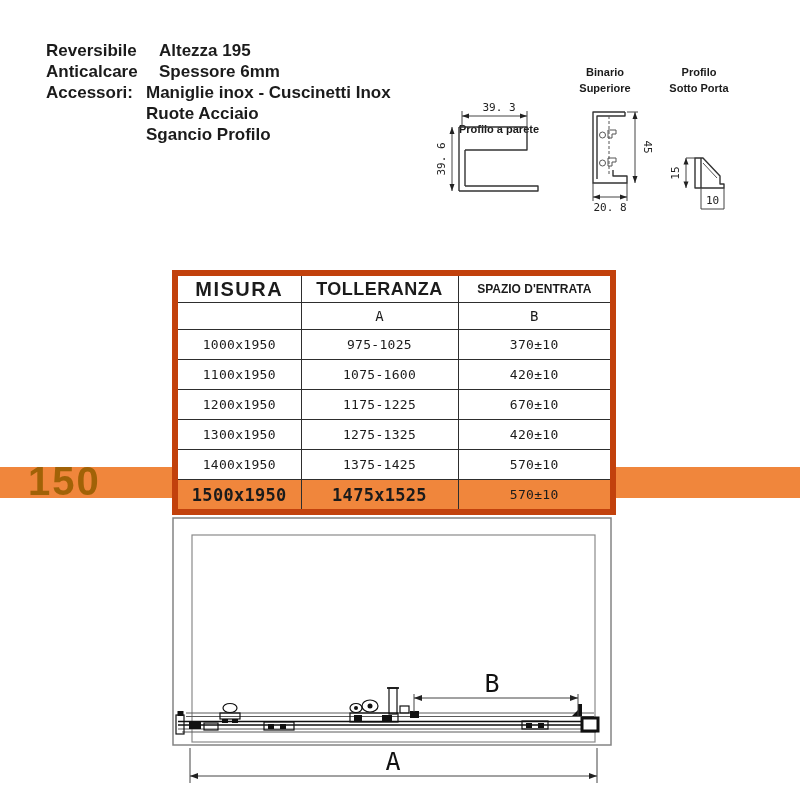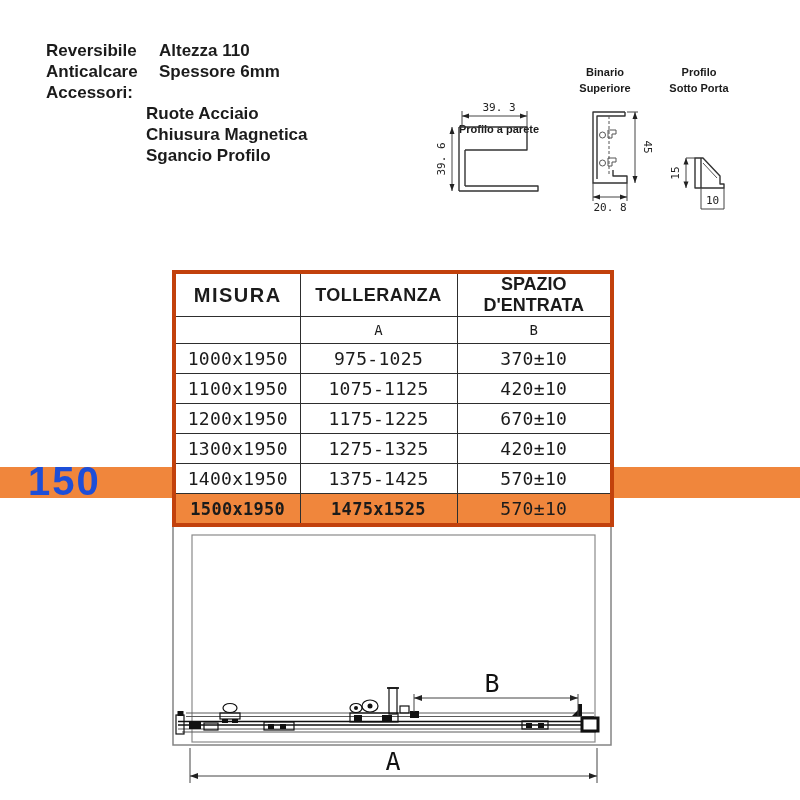--- a/index.html
+++ b/index.html
@@ -21,67 +21,67 @@
   .profthin{stroke:#555;stroke-width:1;fill:none;}
   .arrow{fill:#222;stroke:none;}
   
   .size-table{
     position:absolute;left:172px;top:270px;width:438px;z-index:2;
     border-collapse:collapse;table-layout:fixed;background:transparent;
   }
   .size-table th,.size-table td{
     border:1.5px solid #2e2e2e;text-align:center;vertical-align:middle;padding:0;
   }
-  .size-table{border:4px solid #c2410c;}
+  .size-table{border:6px solid #c2410c;}
   .hdr th{height:26px;font-weight:700;background:#fff;}
   .th-misura{font-size:20px;letter-spacing:1.5px;}
   .th-toll{font-size:18px;letter-spacing:.5px;}
-  .th-spazio{font-size:18px;}
+  .th-spazio{font-size:12px;}
   .sub td{height:26px;background:#fff;font-family:"DejaVu Sans Mono",monospace;font-size:14px;}
-  .datarow td{height:29px;background:#fff;font-family:"DejaVu Sans Mono",monospace;font-size:18px;letter-spacing:.3px;}
+  .datarow td{height:29px;background:#fff;font-family:"DejaVu Sans Mono",monospace;font-size:13px;letter-spacing:.3px;}
   .datarow.highlight td{background:var(--accent,#F0863C);}
   .datarow.highlight td.hb{font-weight:700;font-size:17px;}
   
   .band{position:absolute;left:0;top:467px;width:800px;height:31px;background:var(--accent,#F0863C);z-index:0;}
   .band-size{
     position:absolute;left:28px;top:464px;z-index:3;
-    font-weight:700;font-size:40px;line-height:34px;letter-spacing:2px;color:#1d4ed8;
+    font-weight:700;font-size:40px;line-height:34px;letter-spacing:2px;color:#a16207;
   }
   
   .doorsvg{position:absolute;left:156px;top:502px;z-index:1;}
   .frame{stroke:#848484;stroke-width:1.5;fill:none;}
   .frame2{stroke:#8a8a8a;stroke-width:1.2;fill:none;}
   .trackg{stroke:#5a5a5a;stroke-width:1;fill:none;}
   .trackb{stroke:#111;stroke-width:1.7;fill:none;}
   .mech{stroke:#111;stroke-width:1.2;fill:none;}
   .mechf{fill:#111;stroke:none;}
   .biglabel{font-family:"DejaVu Sans Mono",monospace;font-size:25px;fill:#111;}
 </style>
 </head>
 <body>
 
 <div class="spec">
   <div class="spec-line wide">
     <span class="spec-label">Reversibile</span>
-    <span class="spec-value">Altezza 110</span>
+    <span class="spec-value">Altezza 195</span>
   </div>
   <div class="spec-line wide">
     <span class="spec-label">Anticalcare</span>
     <span class="spec-value">Spessore 6mm</span>
   </div>
   <div class="spec-line">
     <span class="spec-label">Accessori:</span>
+    <span class="spec-value">Maniglie inox - Cuscinetti Inox</span>
   </div>
   <div class="spec-line">
     <span class="spec-label"></span>
     <span class="spec-value">Ruote Acciaio</span>
   </div>
   <div class="spec-line">
     <span class="spec-label"></span>
-    <span class="spec-value">Chiusura Magnetica</span>
   </div>
   <div class="spec-line">
     <span class="spec-label"></span>
     <span class="spec-value">Sgancio Profilo</span>
   </div>
 </div>
 
 <div class="pl" style="left:437px;top:80px;width:124px;margin-top:41px;">Profilo a parete</div>
 <div class="pl" style="left:565px;top:64px;width:80px;">
   <div>Binario</div>
@@ -179,21 +179,21 @@
     </tr>
   </thead>
   <tbody>
     <tr class="datarow">
       <td>1000x1950</td>
       <td>975-1025</td>
       <td>370±10</td>
     </tr>
     <tr class="datarow">
       <td>1100x1950</td>
-      <td>1075-1125</td>
+      <td>1075-1600</td>
       <td>420±10</td>
     </tr>
     <tr class="datarow">
       <td>1200x1950</td>
       <td>1175-1225</td>
       <td>670±10</td>
     </tr>
     <tr class="datarow">
       <td>1300x1950</td>
       <td>1275-1325</td>

